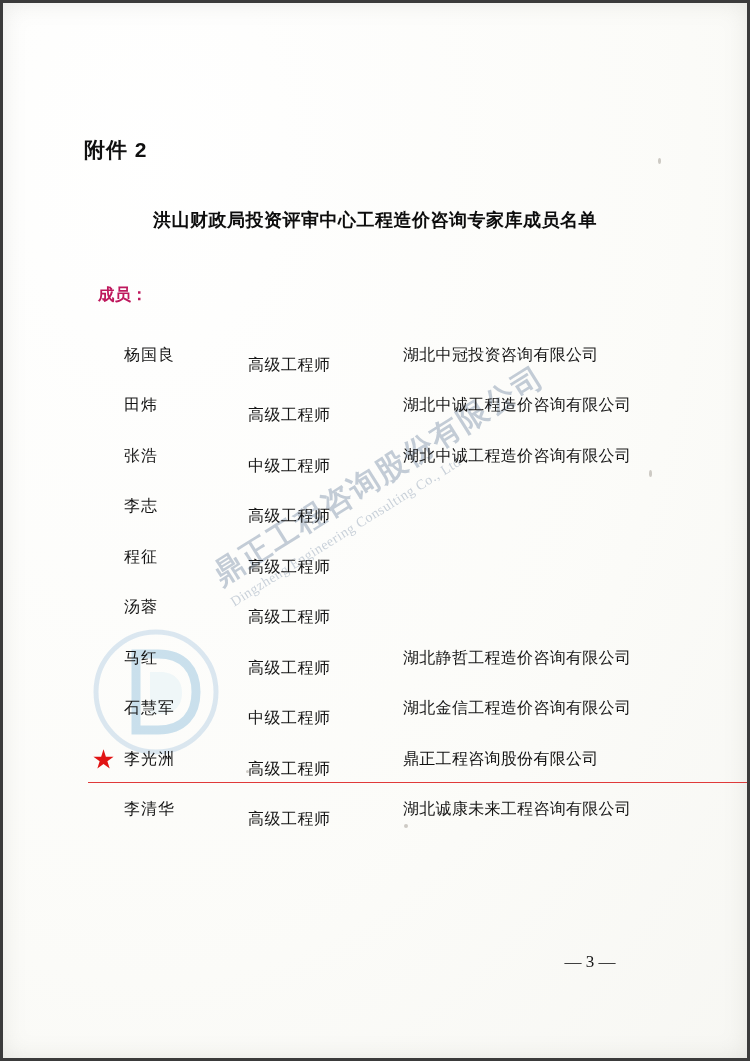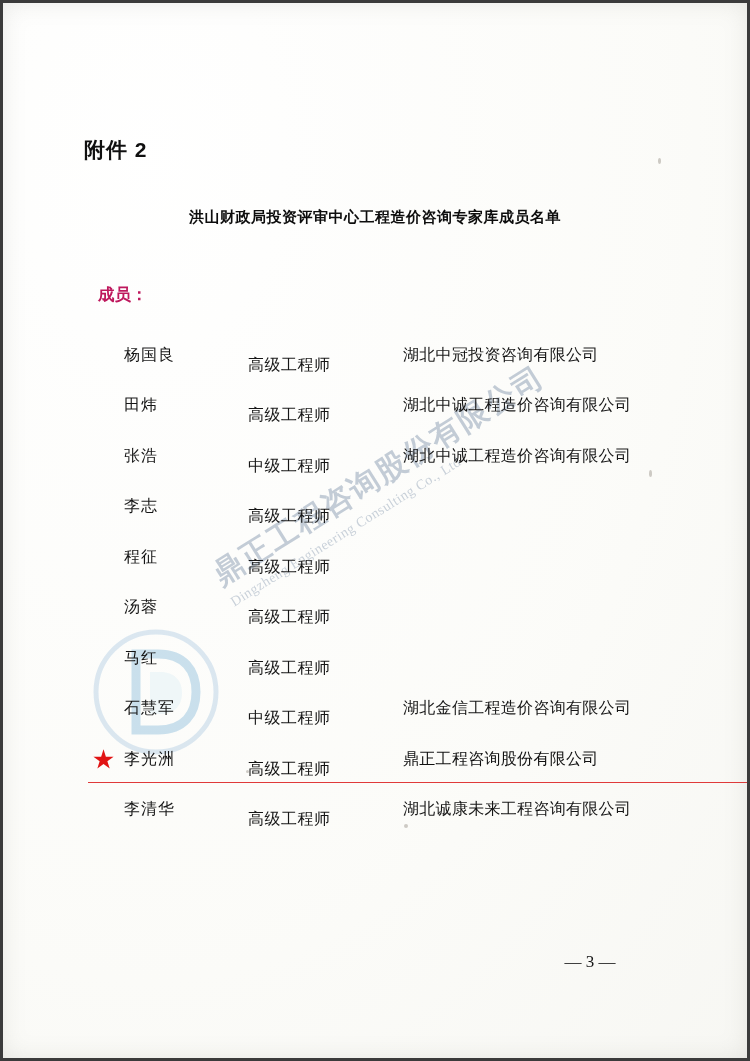--- a/index.html
+++ b/index.html
@@ -58,21 +58,21 @@
     color: #101010;
     font-family: "Liberation Sans", "DejaVu Sans", sans-serif;
   }
 
   .doc-title {
     position: absolute;
     left: 0;
     top: 208px;
     width: 750px;
     text-align: center;
-    font-size: 15px;
+    font-size: 18px;
     font-weight: bold;
     letter-spacing: 0.5px;
     color: #0d0d0d;
     font-family: "Liberation Sans", "DejaVu Sans", sans-serif;
   }
 
   .section-label {
     position: absolute;
     left: 98px;
     top: 284px;
@@ -250,20 +250,21 @@
       </div>
 
       <div class="roster-row">
         <span class="col-name">汤蓉</span>
         <span class="col-title">高级工程师</span>
       </div>
 
       <div class="roster-row">
         <span class="col-name">马红</span>
         <span class="col-title">高级工程师</span>
+        <span class="col-company">湖北静哲工程造价咨询有限公司</span>
       </div>
 
       <div class="roster-row">
         <span class="col-name">石慧军</span>
         <span class="col-title">中级工程师</span>
         <span class="col-company">湖北金信工程造价咨询有限公司</span>
       </div>
 
       <div class="roster-row row-highlighted">
         <span class="star">★</span>

